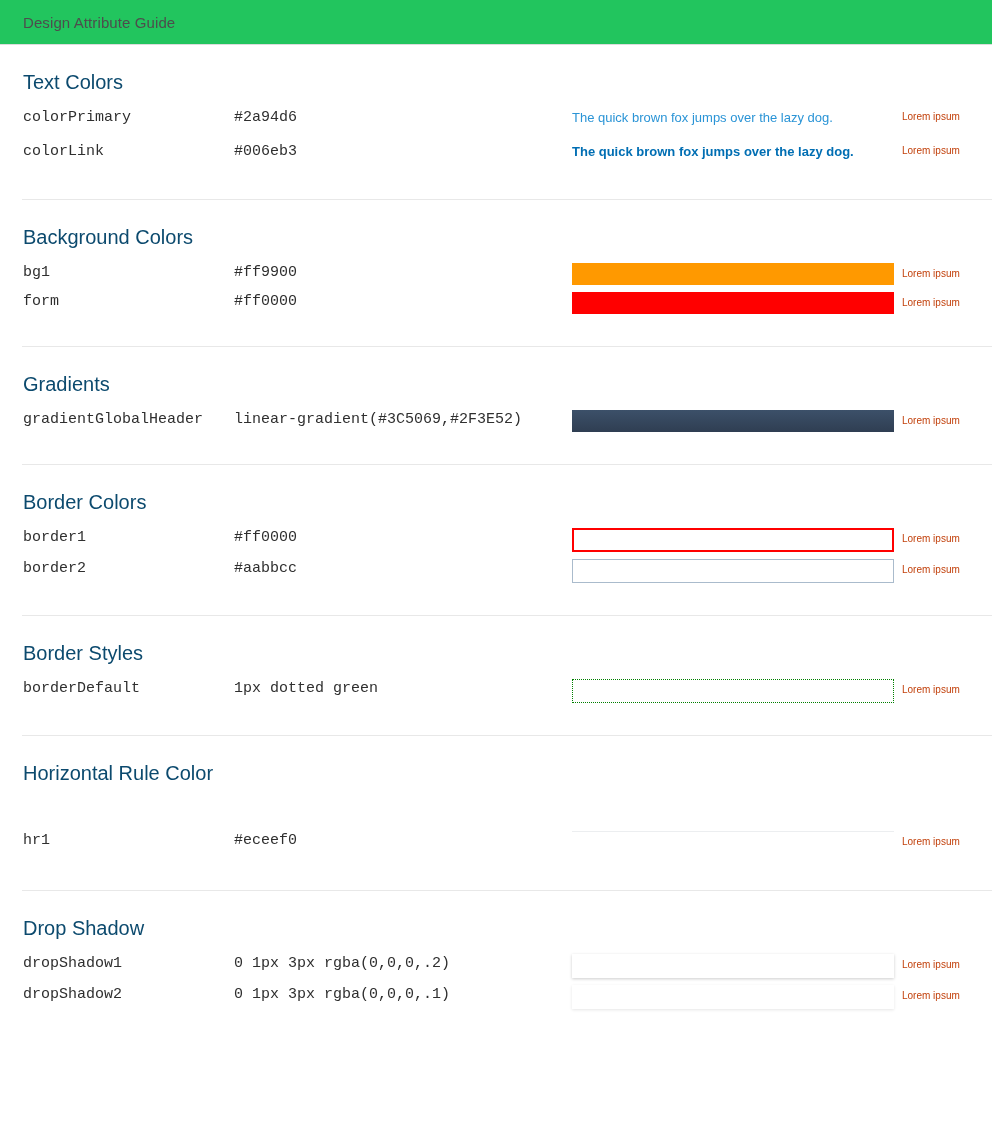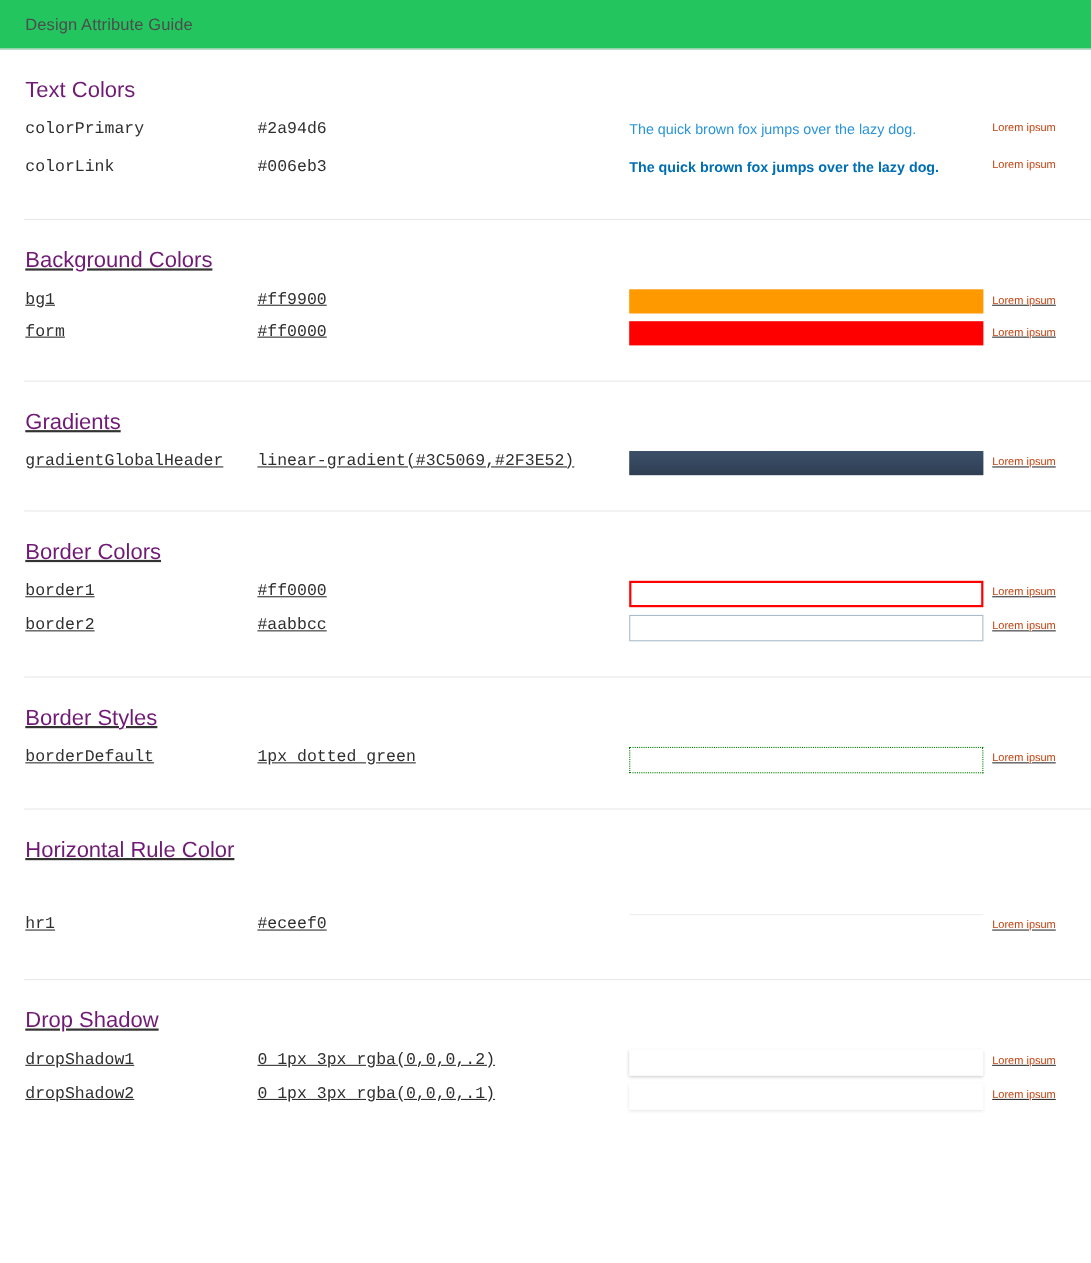--- a/index.html
+++ b/index.html
@@ -42,27 +42,26 @@
   }
   .section + .section {
     border-top: 1px solid #e8e8e8;
     margin-left: 22px;
   }
   .section-inner {
     margin-left: 0;
   }
   .section + .section .section-inner {
     margin-left: -22px;
-    text-decoration: underline;
   }
 
   .section-title {
     font-size: 20px;
     font-weight: normal;
-    color: #701a75;
+    color: #0c4a6e;
     margin: 0;
     padding: 26px 0 14px 23px;
     font-family: "Liberation Sans", sans-serif;
   }
 
   
   .row {
     display: flex;
     align-items: flex-start;
     padding-left: 23px;

